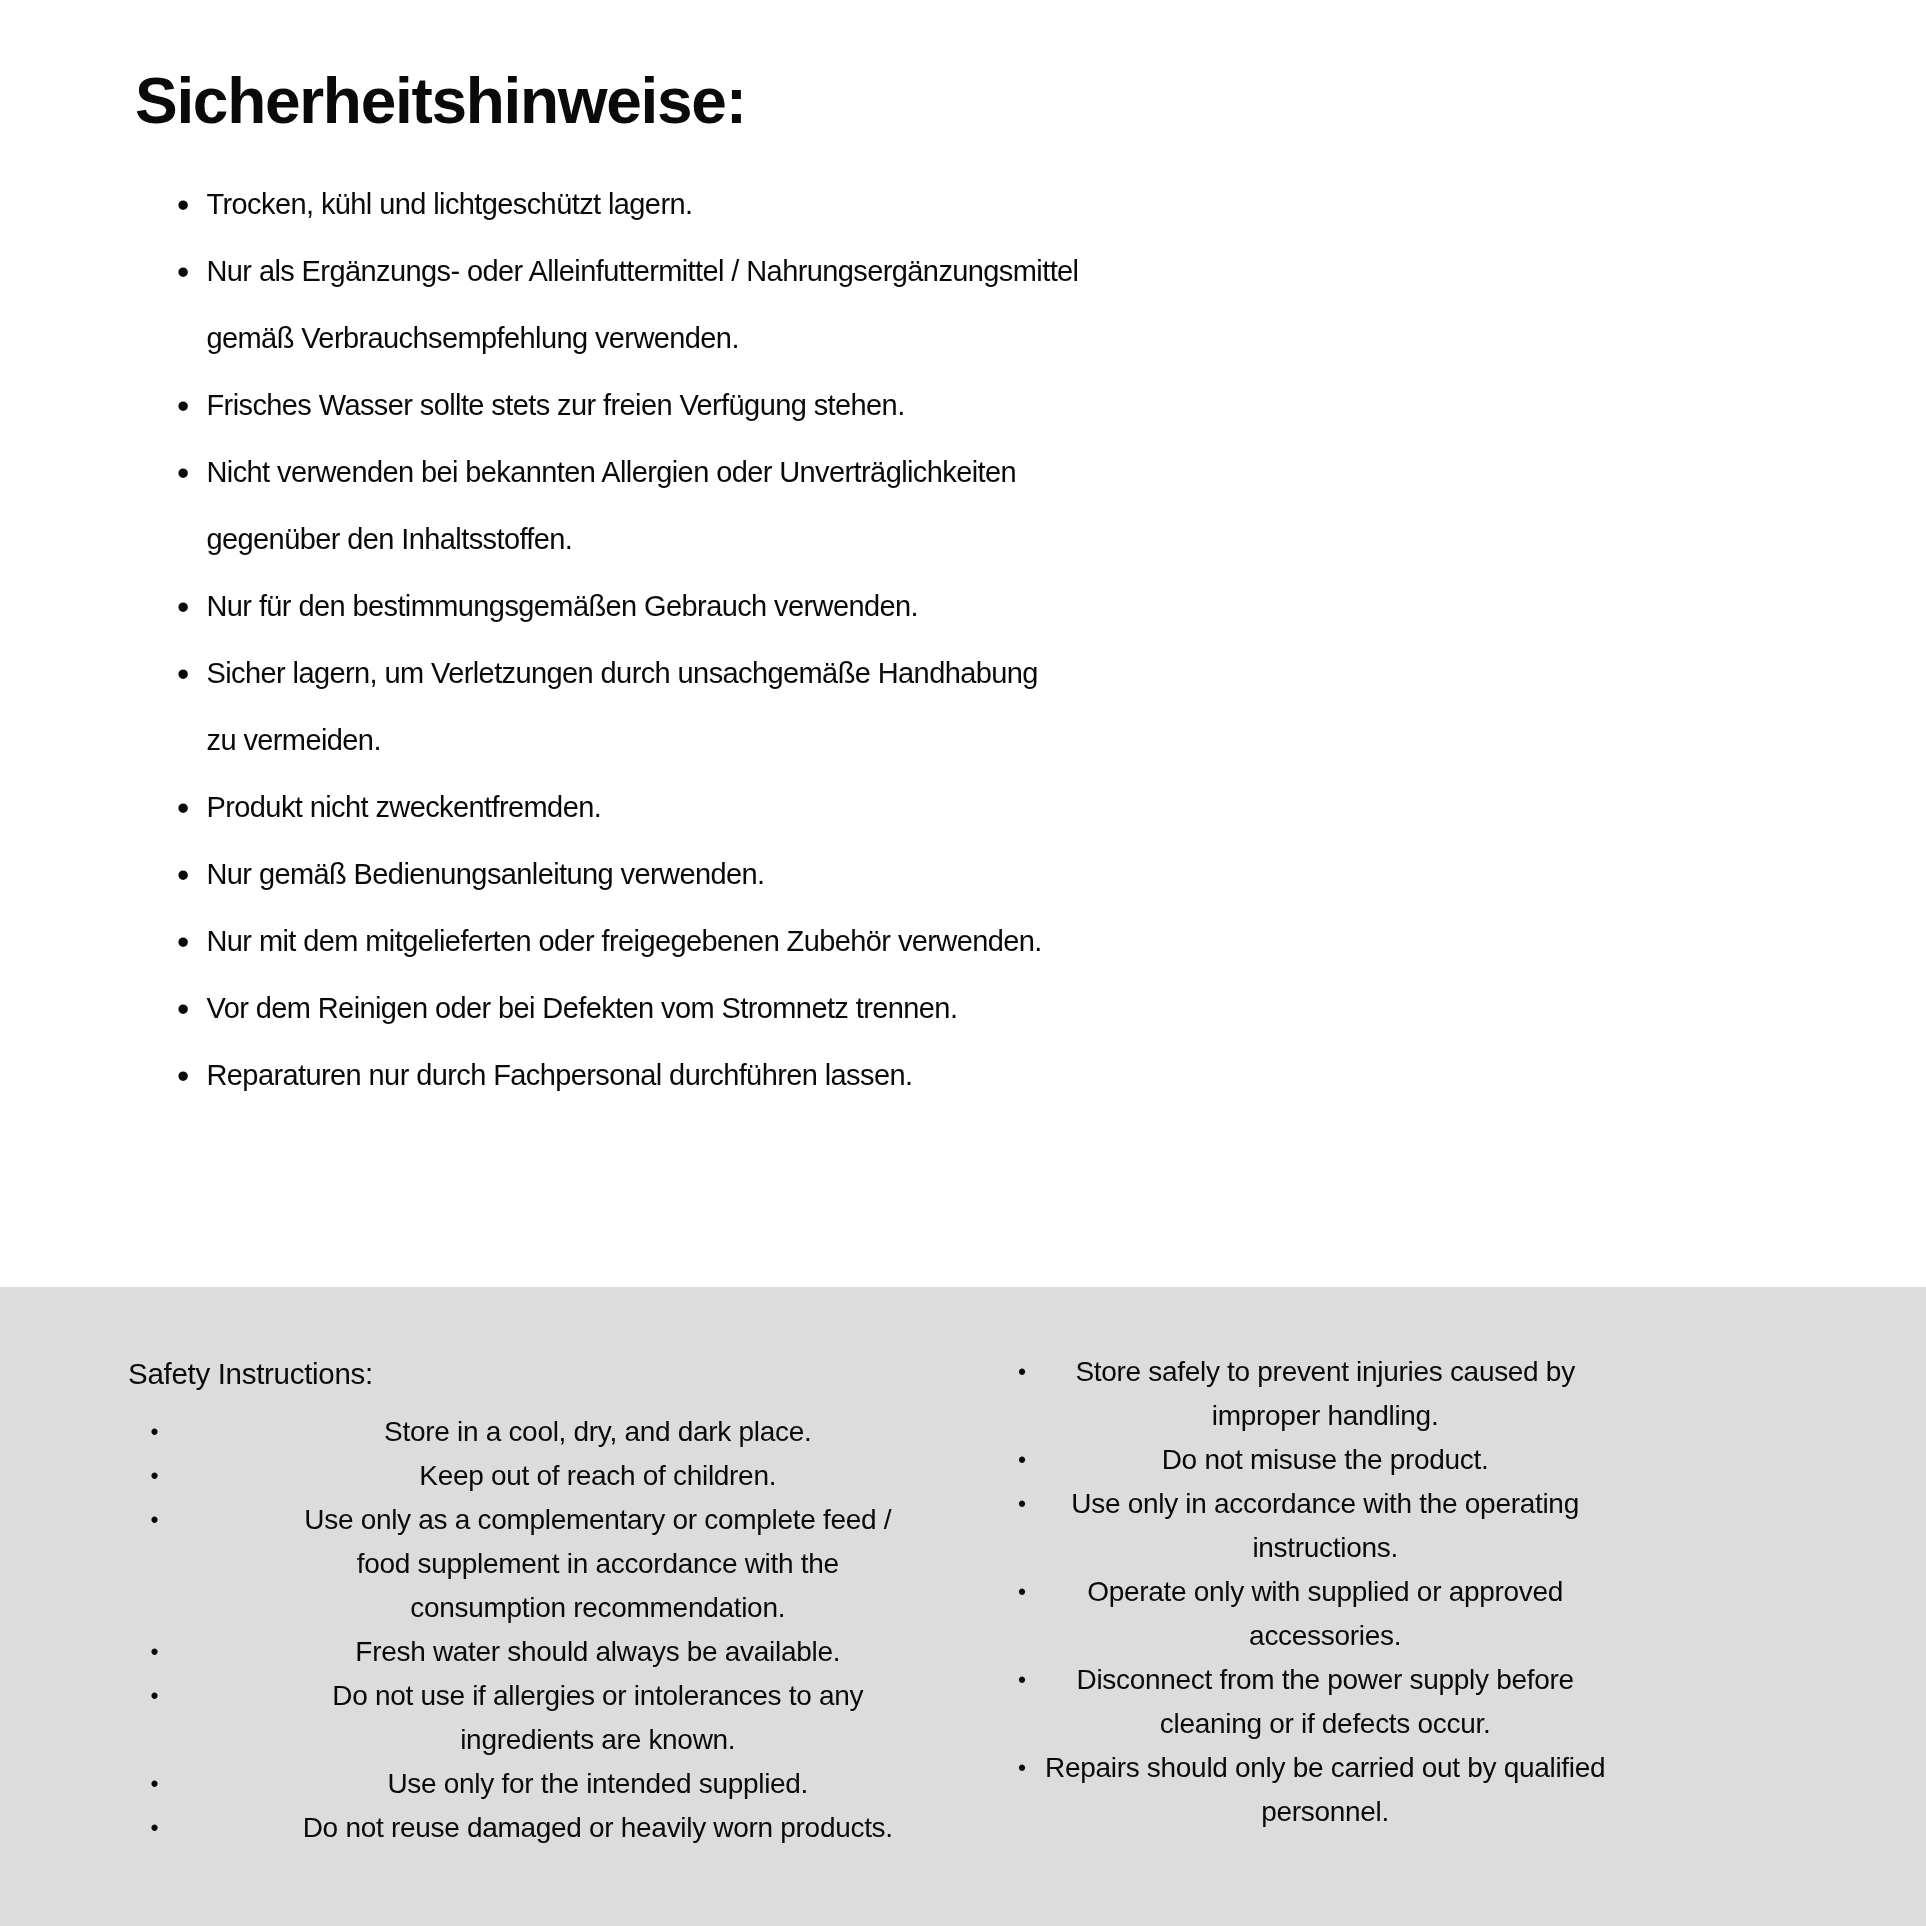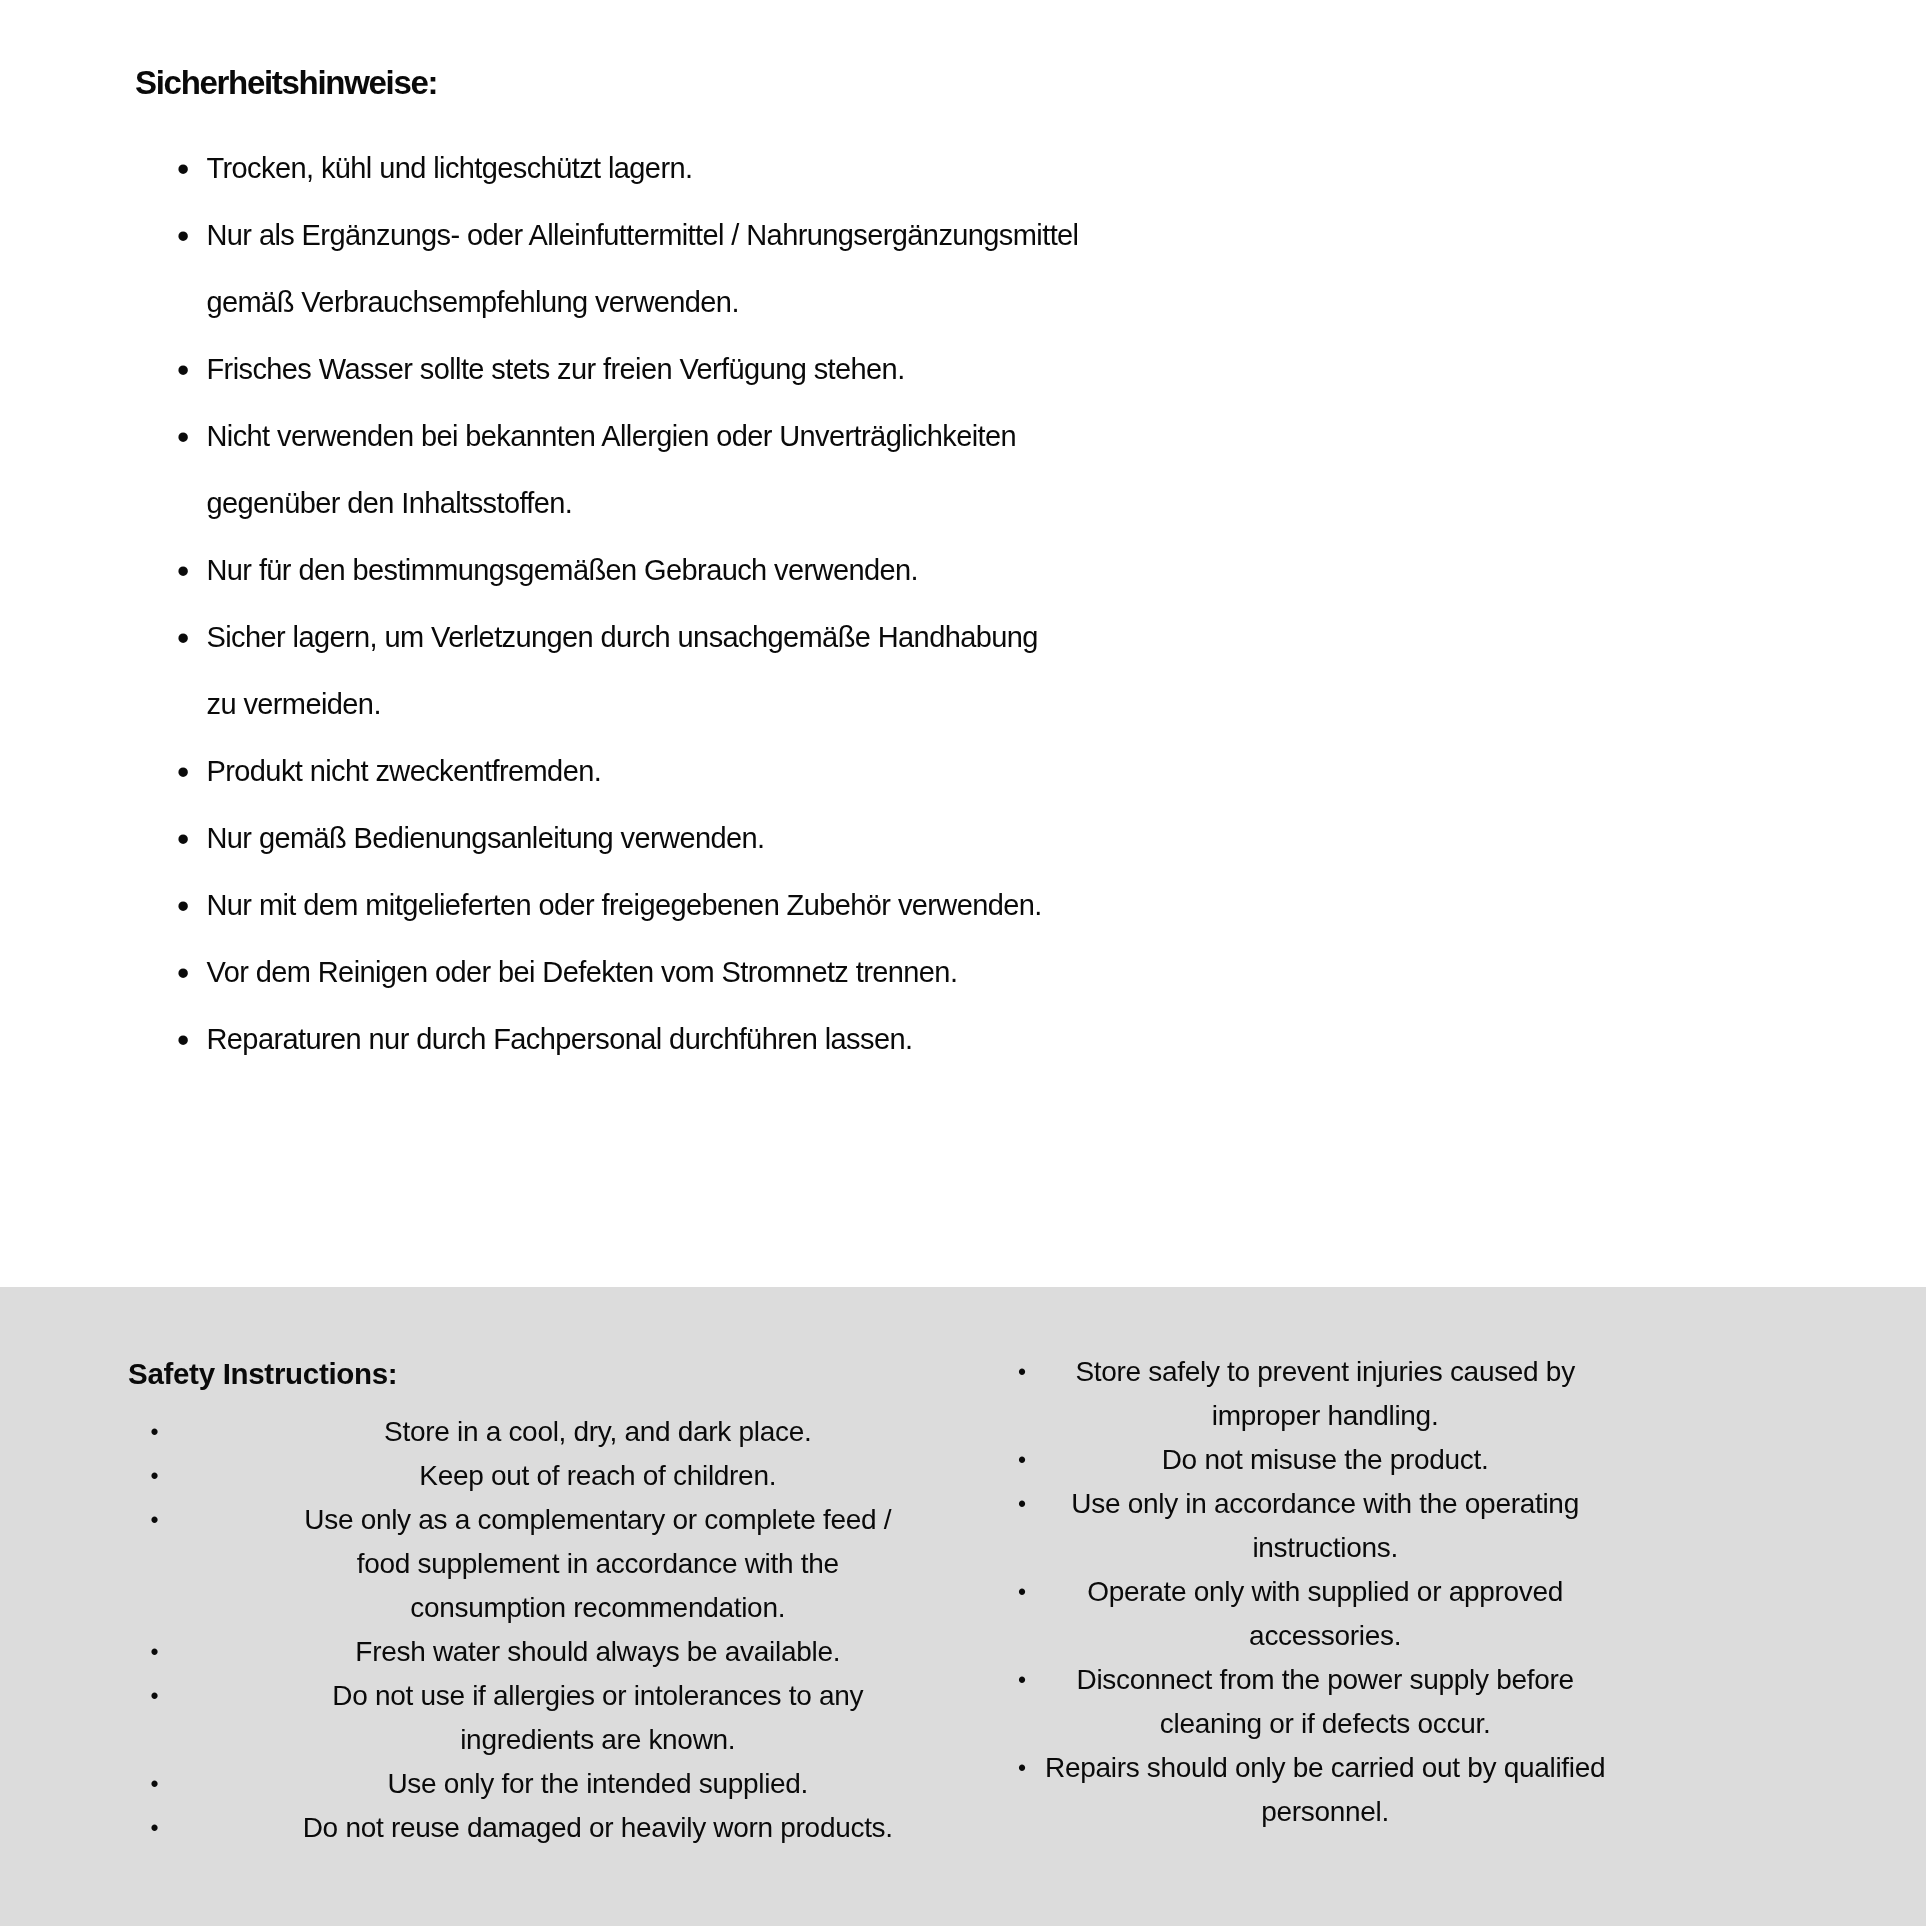--- a/index.html
+++ b/index.html
@@ -16,21 +16,21 @@
     font-family: "Liberation Sans", "DejaVu Sans", sans-serif;
     overflow: hidden;
   }
 
   
   .german-section {
     padding-top: 64px;
   }
   .german-title {
     margin: 0 0 0 135px;
-    font-size: 33px;
+    font-size: 64px;
     font-weight: bold;
     letter-spacing: -1.3px;
     color: #0a0a0a;
   }
   .german-list {
     list-style: none;
     margin: 33px 0 0 177px;
     padding: 0;
     max-width: 1669px;
   }
@@ -65,21 +65,21 @@
     align-items: flex-start;
   }
   .col-left {
     margin-left: 128px;
     width: 890px;
     flex: 0 0 auto;
   }
   .english-title {
     margin: 0;
     font-size: 29.5px;
-    font-weight: bold;
+    font-weight: normal;
     letter-spacing: -0.3px;
     line-height: 39px;
     color: #0a0a0a;
   }
   .english-list {
     list-style: none;
     margin: 16.7px 0 0 22.5px;
     padding: 0;
   }
   .col-right {

